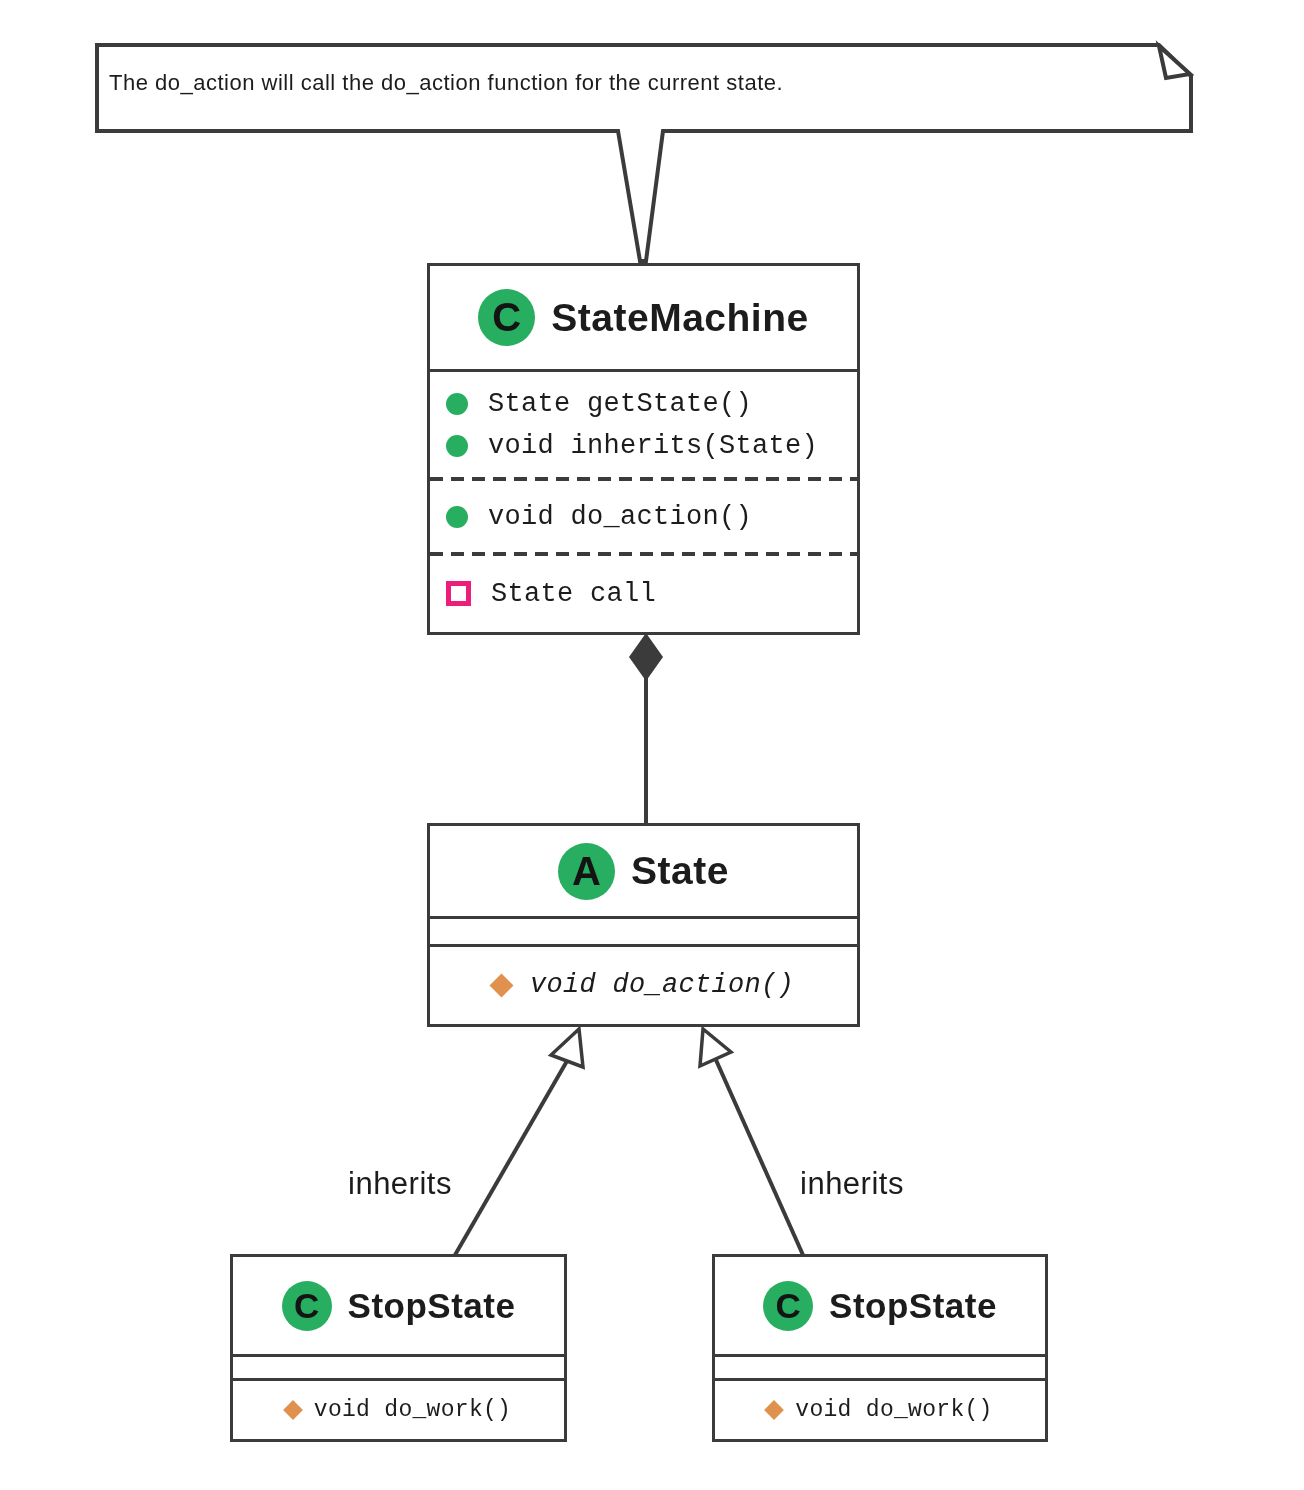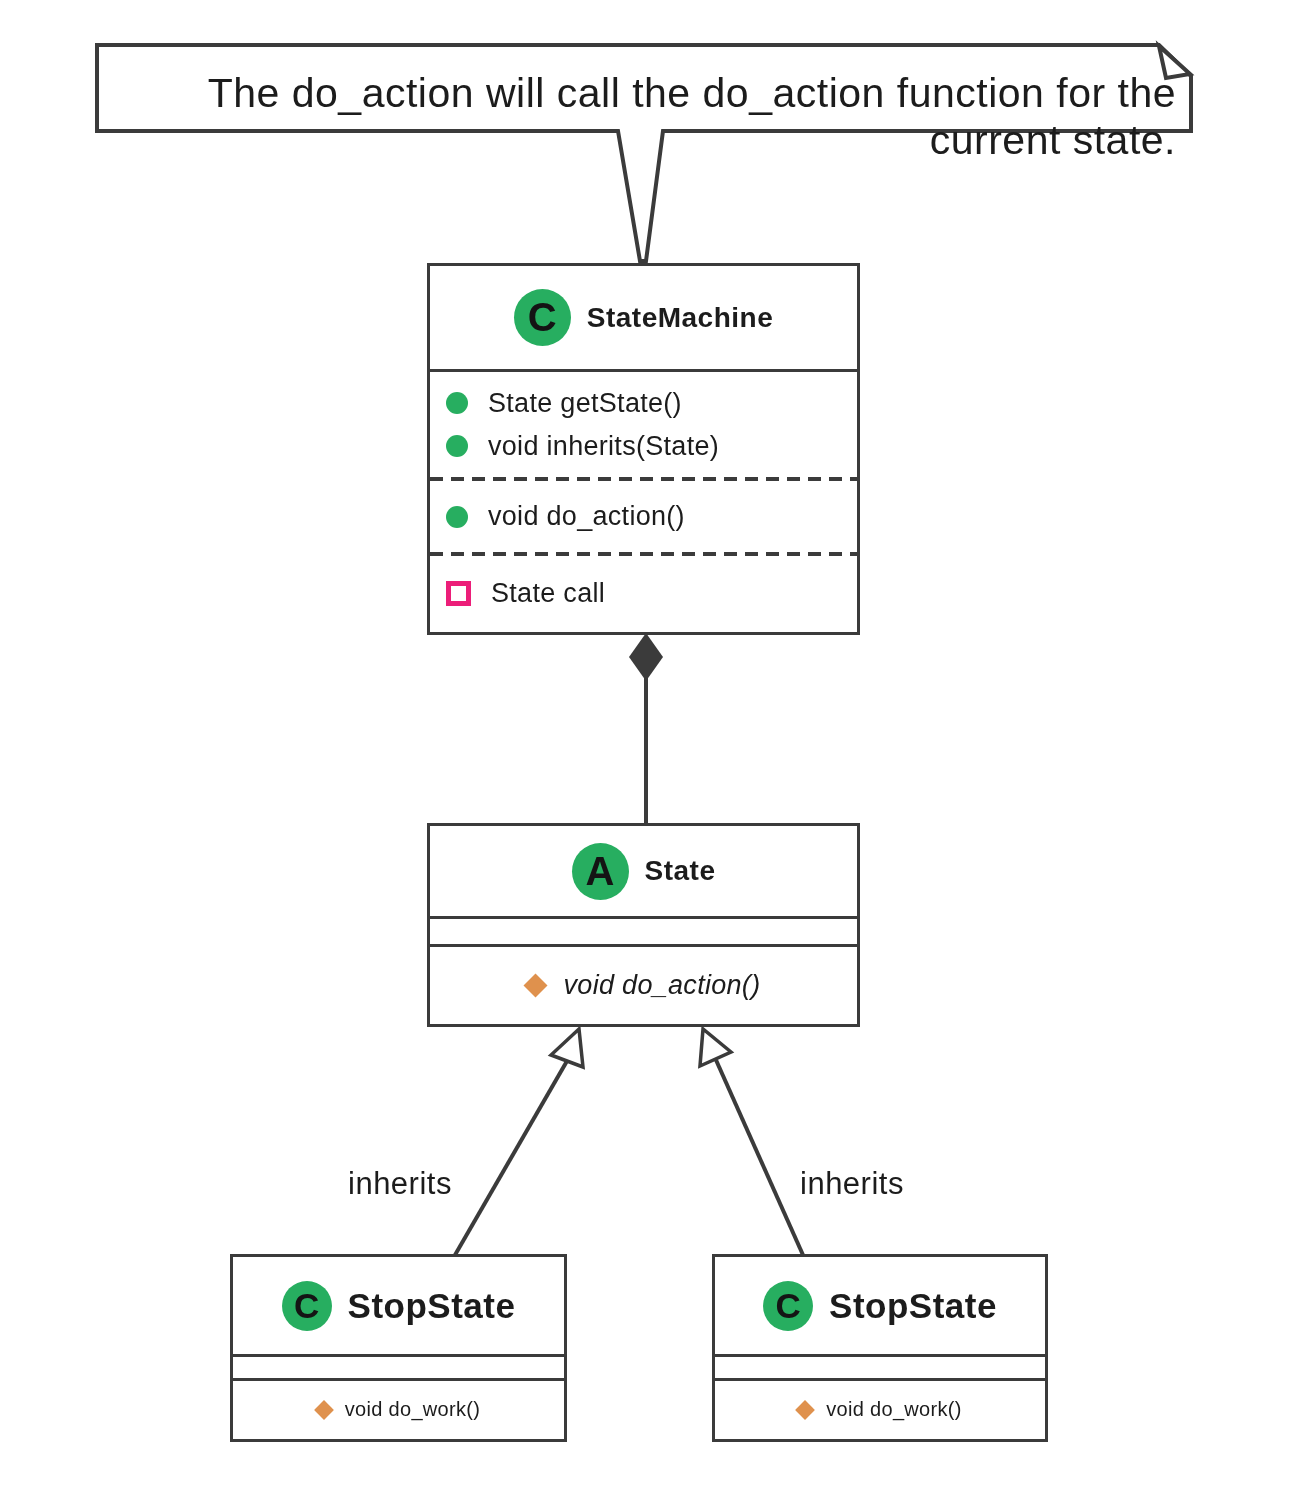--- a/index.html
+++ b/index.html
@@ -14,23 +14,23 @@
   }
   svg.connectors { position: absolute; left: 0; top: 0; width: 1304px; height: 1490px; }
   .edge-line { stroke: var(--line, #3b3b3b); stroke-width: 4; fill: none; }
   .note-shape { fill: #ffffff; stroke: var(--line, #3b3b3b); stroke-width: 4; stroke-linejoin: miter; }
   .fold-shape { fill: #ffffff; stroke: var(--line, #3b3b3b); stroke-width: 4; stroke-linejoin: miter; }
   .diamond-filled { fill: var(--line, #3b3b3b); stroke: none; }
   .tri-hollow { fill: #ffffff; stroke: var(--line, #3b3b3b); stroke-width: 3.5; stroke-linejoin: miter; }
 
   .note-text {
     position: absolute;
-    left: 82px; top: 70px; width: 1094px;
-    text-align: right;
-    font-size: 41px;
+    left: 109px; top: 70px; width: 1094px;
+    text-align: left;
+    font-size: 22px;
     letter-spacing: 0.5px;
   }
 
   .class-box {
     position: absolute;
     background: #ffffff;
     border: 3.5px solid var(--line, #3b3b3b);
     box-sizing: border-box;
     display: flex;
     flex-direction: column;
@@ -48,36 +48,36 @@
     color: #141414;
     font-weight: bold;
     display: flex;
     align-items: center;
     justify-content: center;
     flex: none;
   }
   .badge.big { width: 57px; height: 57px; font-size: 40px; }
   .badge.small { width: 50px; height: 50px; font-size: 35px; }
   .title { font-weight: bold; letter-spacing: 0.5px; }
-  .title.big { font-size: 28px; }
+  .title.big { font-size: 39px; }
   .title.small { font-size: 35px; }
 
   .sec { box-sizing: border-box; flex: none; display: flex; flex-direction: column; justify-content: center; }
   .sec.topline { border-top: 3.5px solid var(--line, #3b3b3b); }
   .sec.botline { border-bottom: 3.5px solid var(--line, #3b3b3b); }
   .sec.left { padding-left: 16px; gap: 12px; }
   .sec.center { align-items: center; }
   .dash-sep {
     height: 4px; flex: none;
     background: repeating-linear-gradient(90deg, var(--line, #3b3b3b) 0 13px, transparent 13px 21px);
   }
   .row { display: flex; align-items: center; gap: 20px; }
   .row.small-gap { gap: 14px; }
-  .member { font-size: 27px; letter-spacing: 0.3px; }
-  .member.sm { font-size: 20px; }
+  .member { font-size: 27px; letter-spacing: 0.3px; font-family: Liberation Mono, monospace; }
+  .member.sm { font-size: 23px; }
   .member.it { font-style: italic; }
 
   .dot { width: 22px; height: 22px; border-radius: 50%; background: var(--green, #27ae60); flex: none; }
   .sq  { width: 15px; height: 15px; border: 5px solid var(--pink, #ec1e79); background: #ffffff; flex: none; }
   .dia { width: 17px; height: 17px; background: var(--orange, #df914d); transform: rotate(45deg); flex: none; }
   .dia.sm { width: 14px; height: 14px; }
 
   .edge-label {
     position: absolute;
     font-size: 31px;

